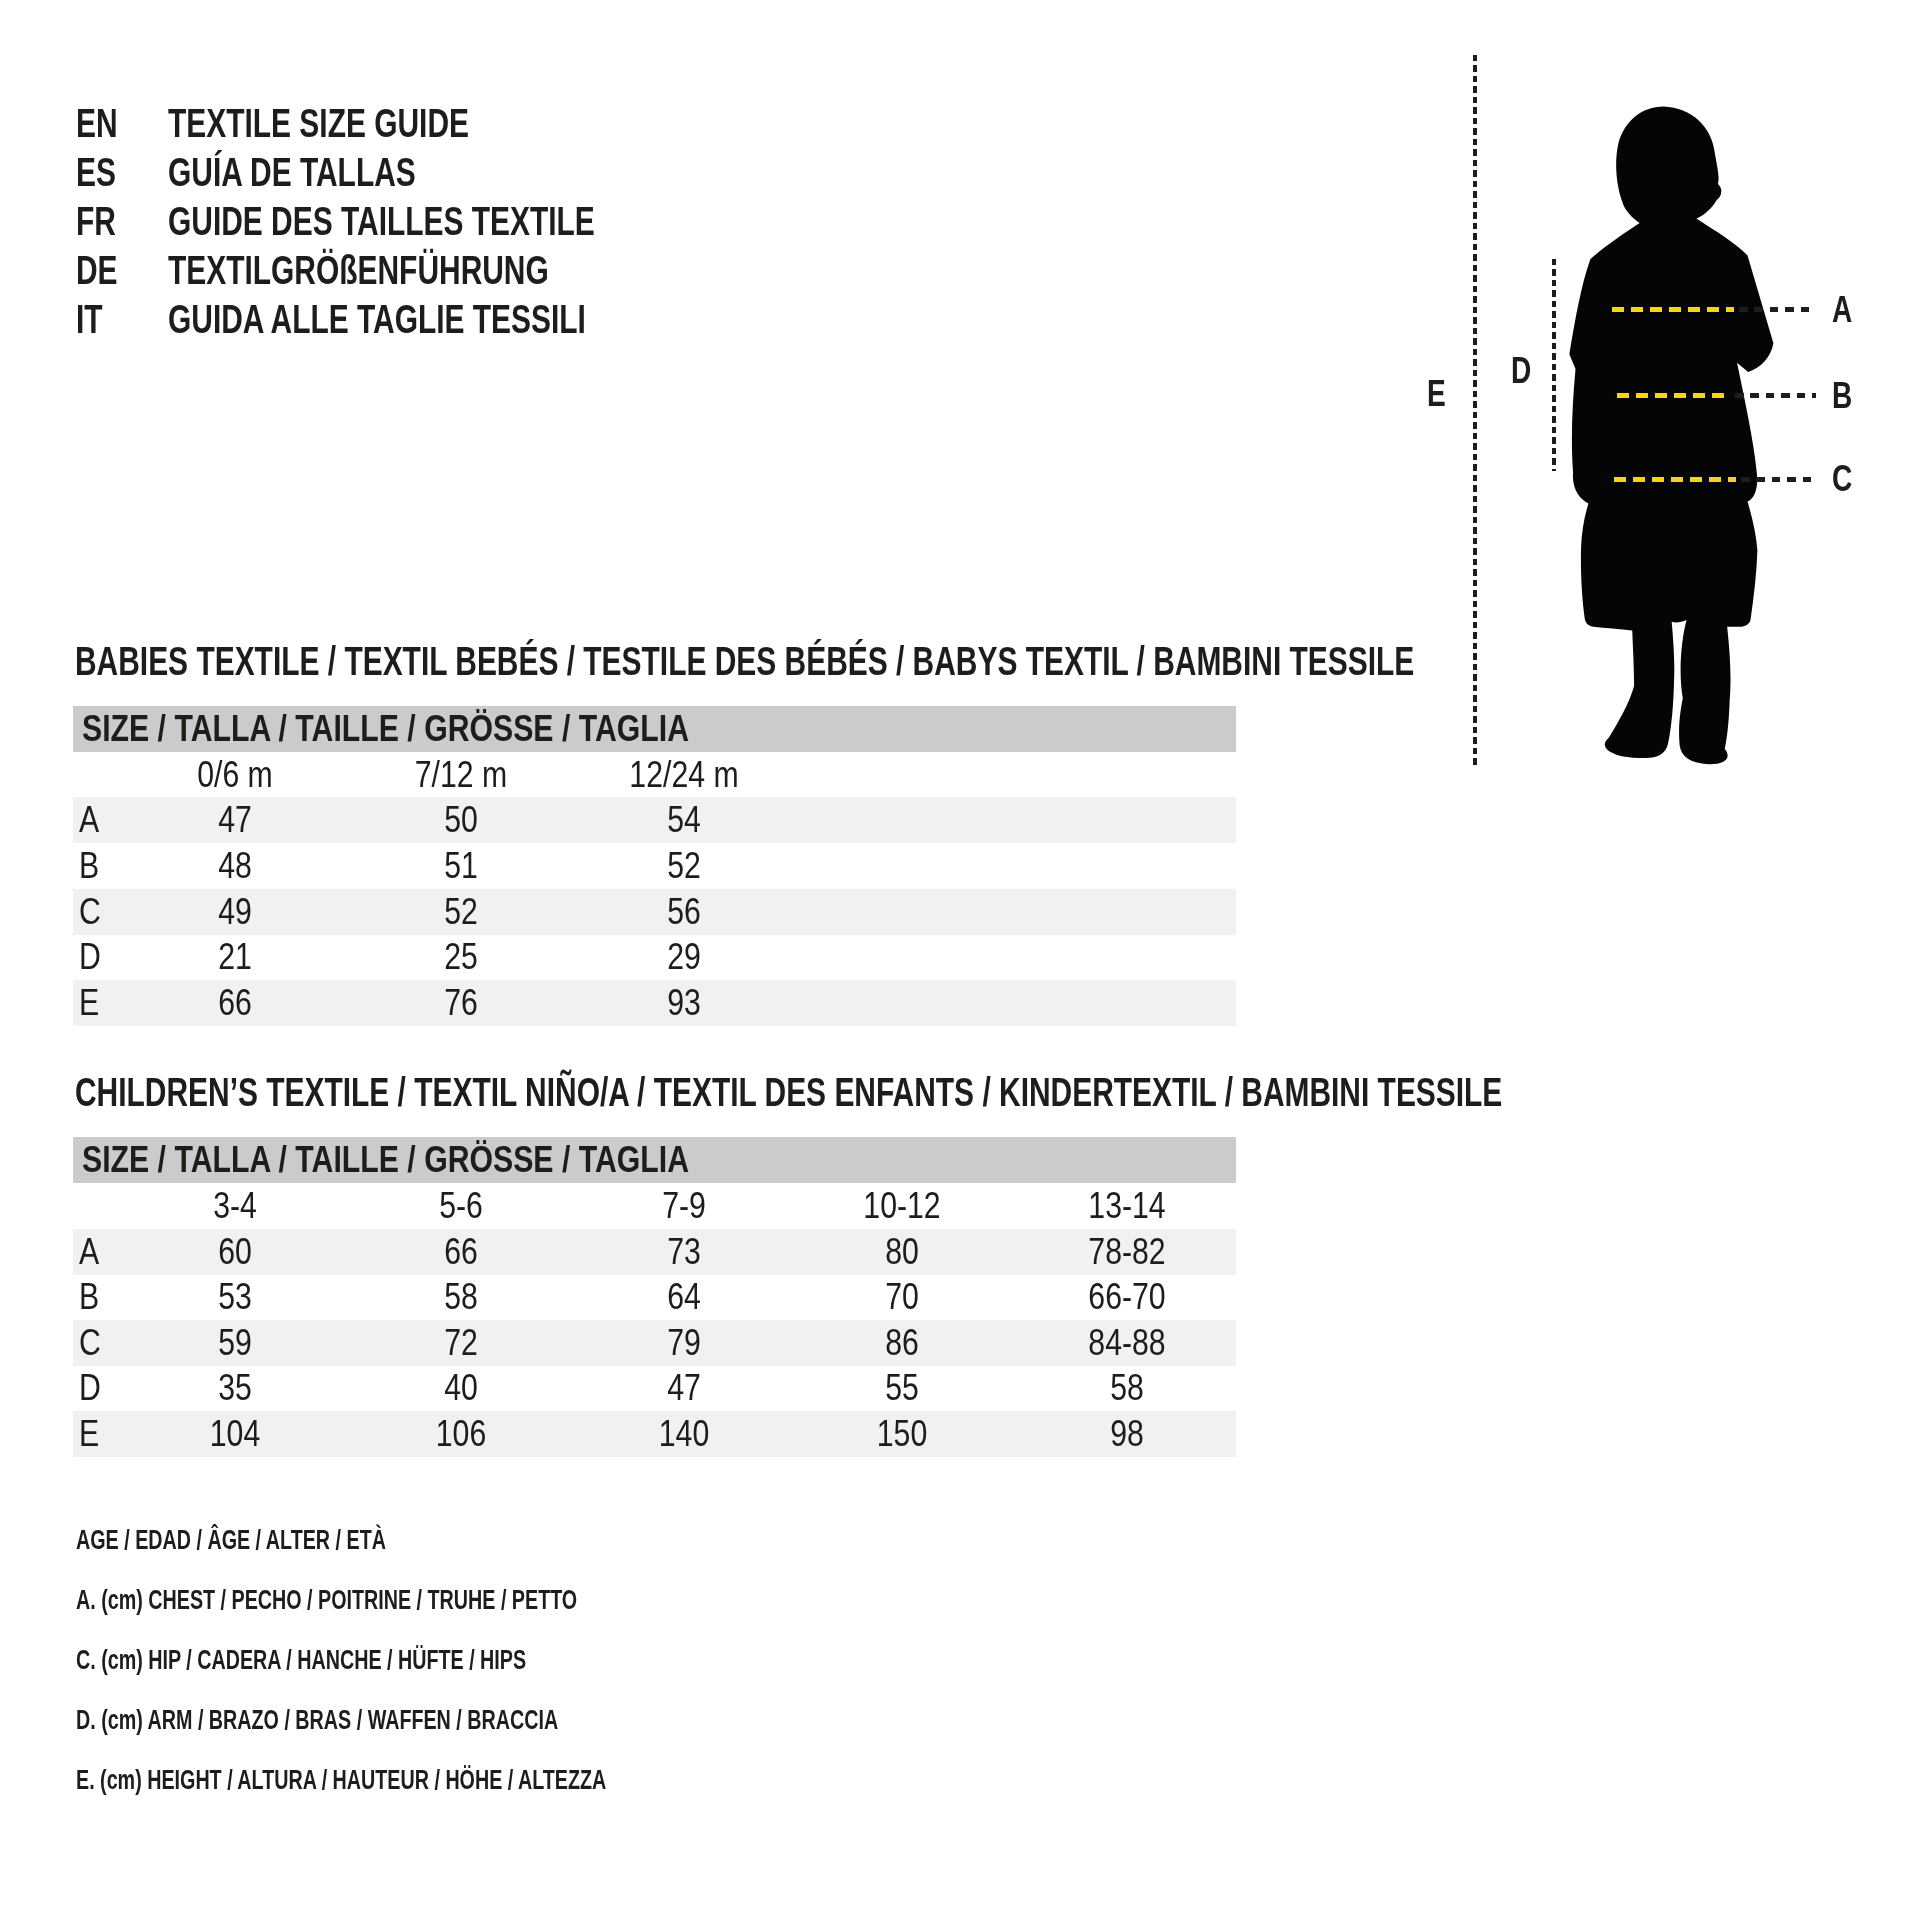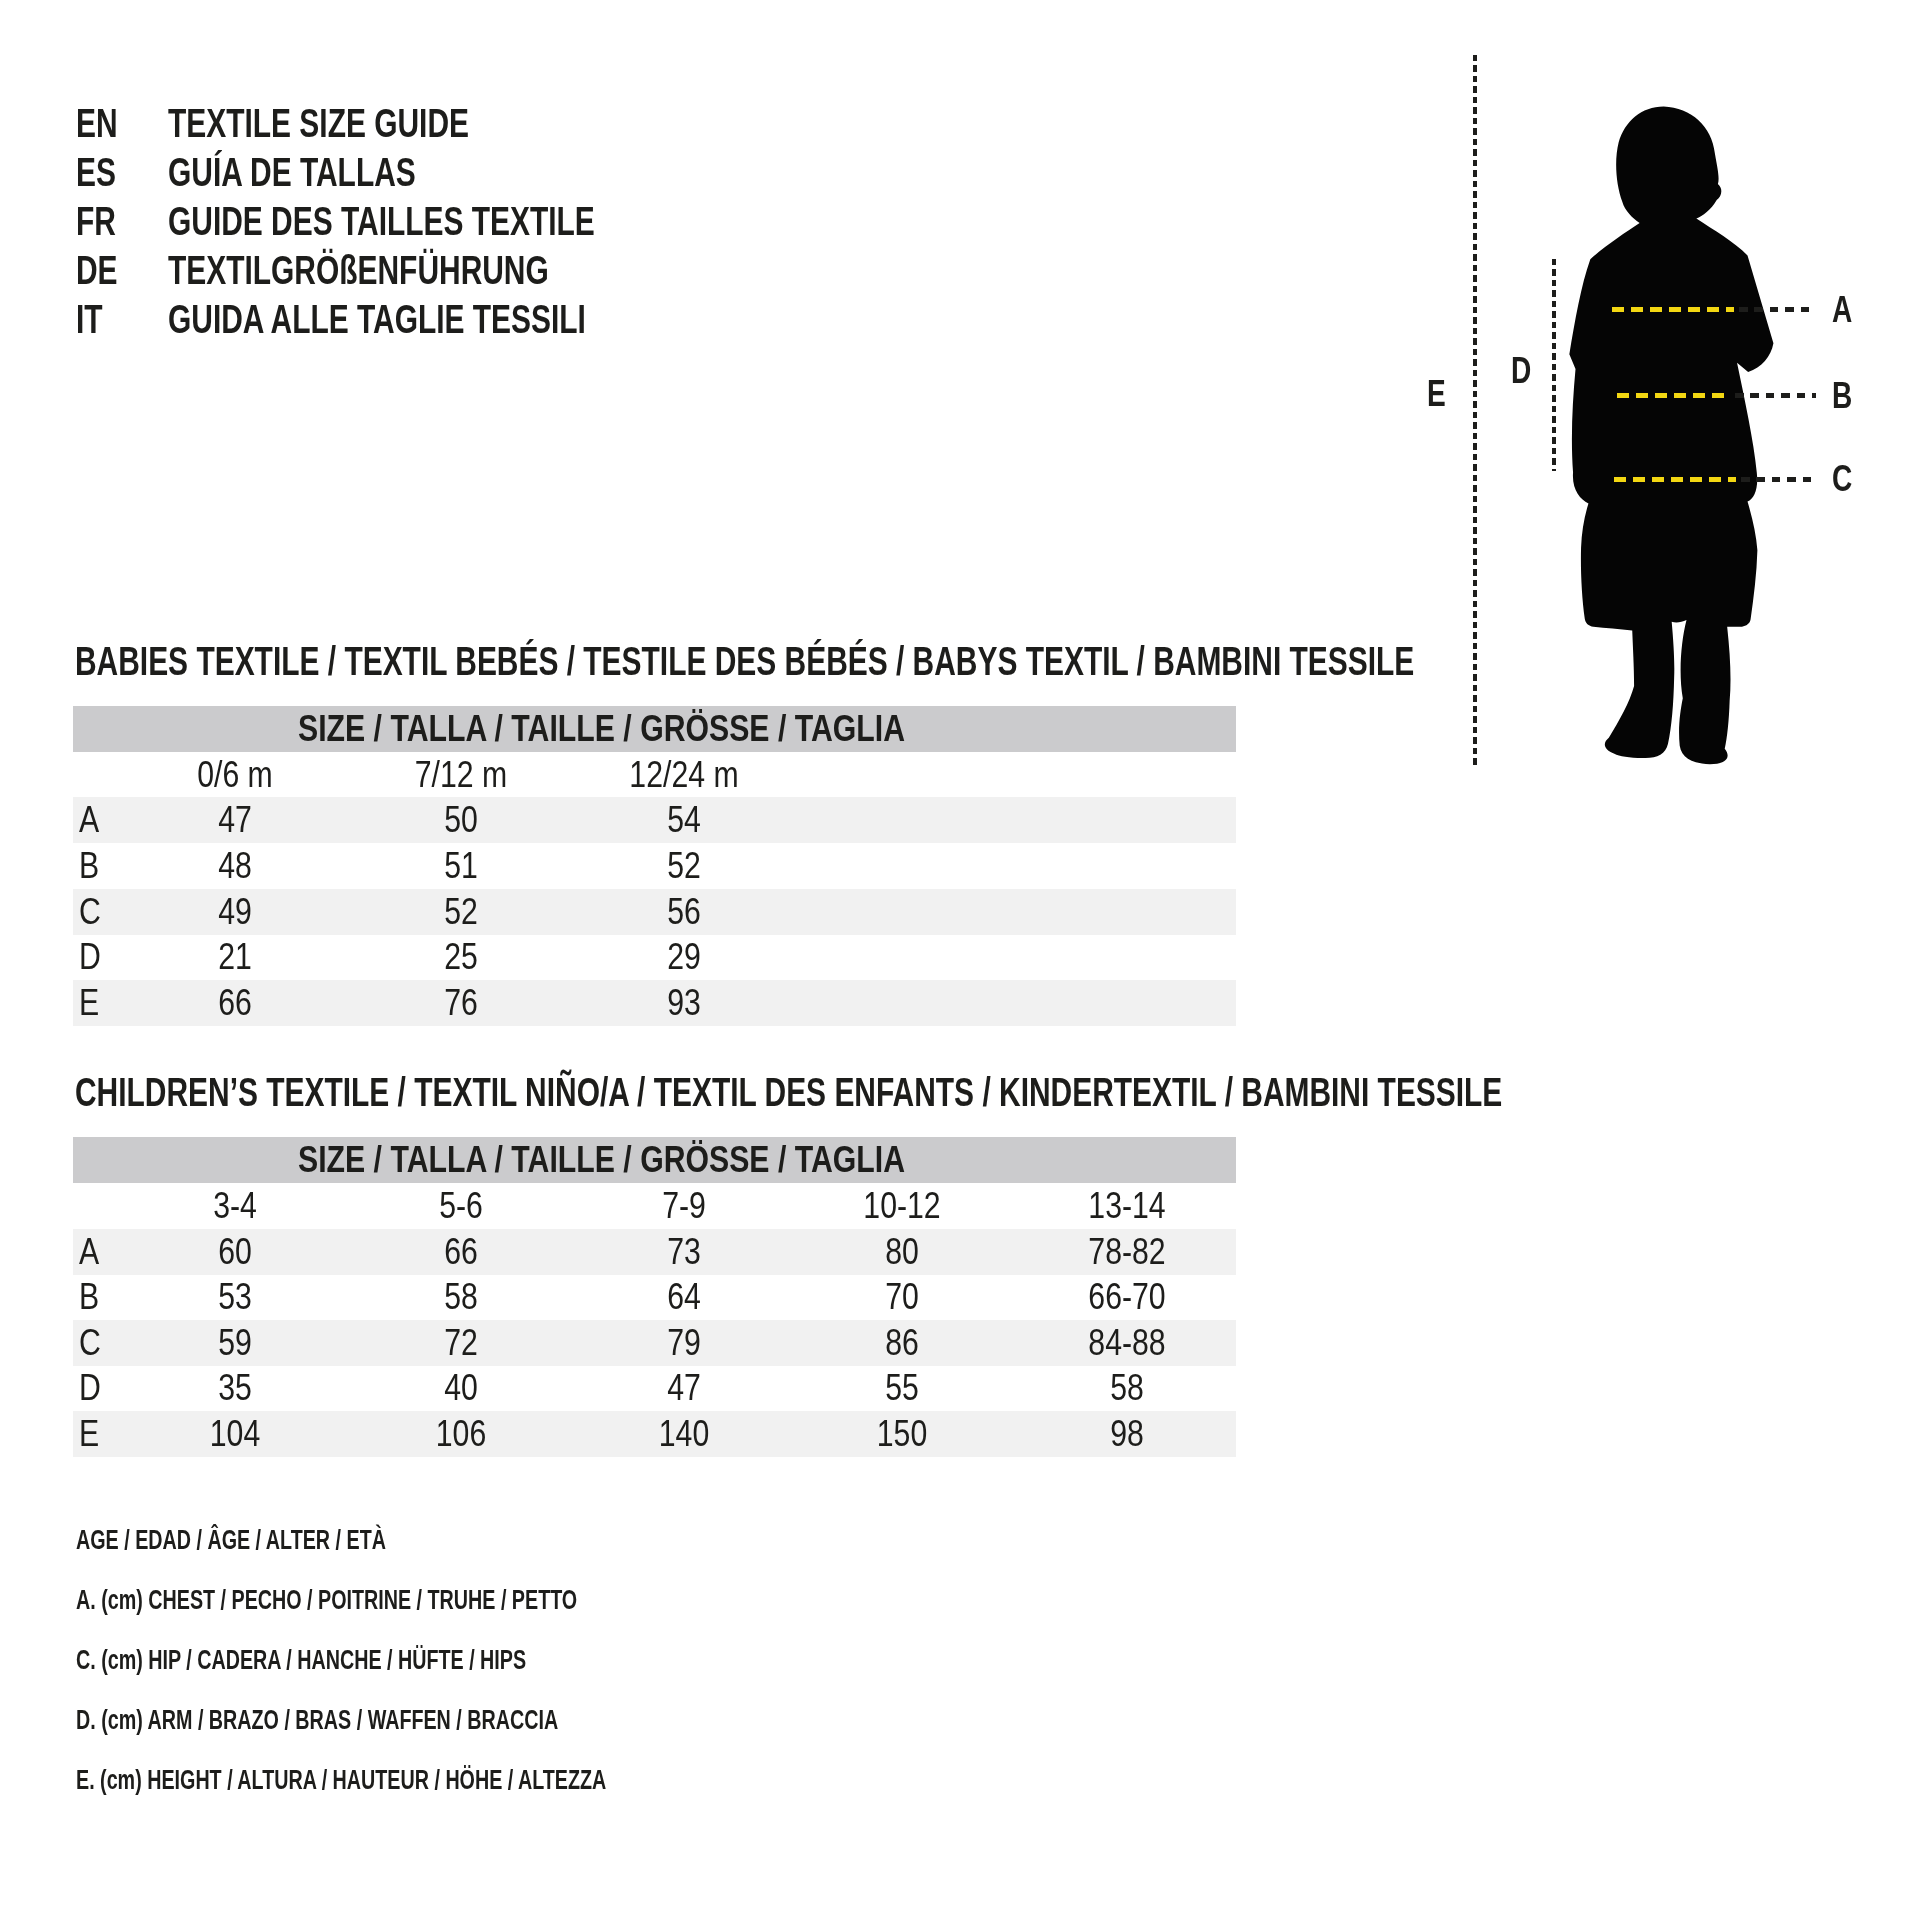--- a/index.html
+++ b/index.html
@@ -19,21 +19,21 @@
   .lang-block{position:absolute;left:76px;top:99px;}
   .lang-row{position:relative;height:49px;line-height:49px;font-size:41px;font-weight:bold;}
   .lang-code{position:absolute;left:0;top:0;}
   .lang-title{position:absolute;left:92px;top:0;}
 
   
   .sec-title{position:absolute;left:75px;height:41px;line-height:41px;font-size:41px;font-weight:bold;white-space:nowrap;text-decoration:underline;}
 
   
   .band{position:absolute;left:73px;width:1163px;height:46px;background:#cbcbcd;
-        font-size:36px;line-height:46px;font-weight:bold;padding-left:9.2px;box-sizing:border-box;white-space:nowrap;text-align:center;}
+        font-size:36px;line-height:46px;font-weight:bold;padding-left:9.2px;box-sizing:border-box;white-space:nowrap;}
   .trow{position:absolute;left:73px;width:1163px;height:46px;font-weight:normal;font-size:36px;line-height:46px;}
   .trow.shade{background:#f1f1f1;}
   .rletter{position:absolute;left:5.5px;top:0;transform:scaleX(0.84);transform-origin:0 50%;}
   .cellv{position:absolute;top:0;transform:translateX(-50%) scaleX(0.84);white-space:nowrap;}
   .c1{left:162px;} .c2{left:388px;} .c3{left:611px;} .c4{left:829px;} .c5{left:1054px;}
 
   
   .legend{position:absolute;left:76px;top:1510px;font-size:27px;line-height:60px;font-weight:bold;}
   .legend .lg{height:60px;}
 

